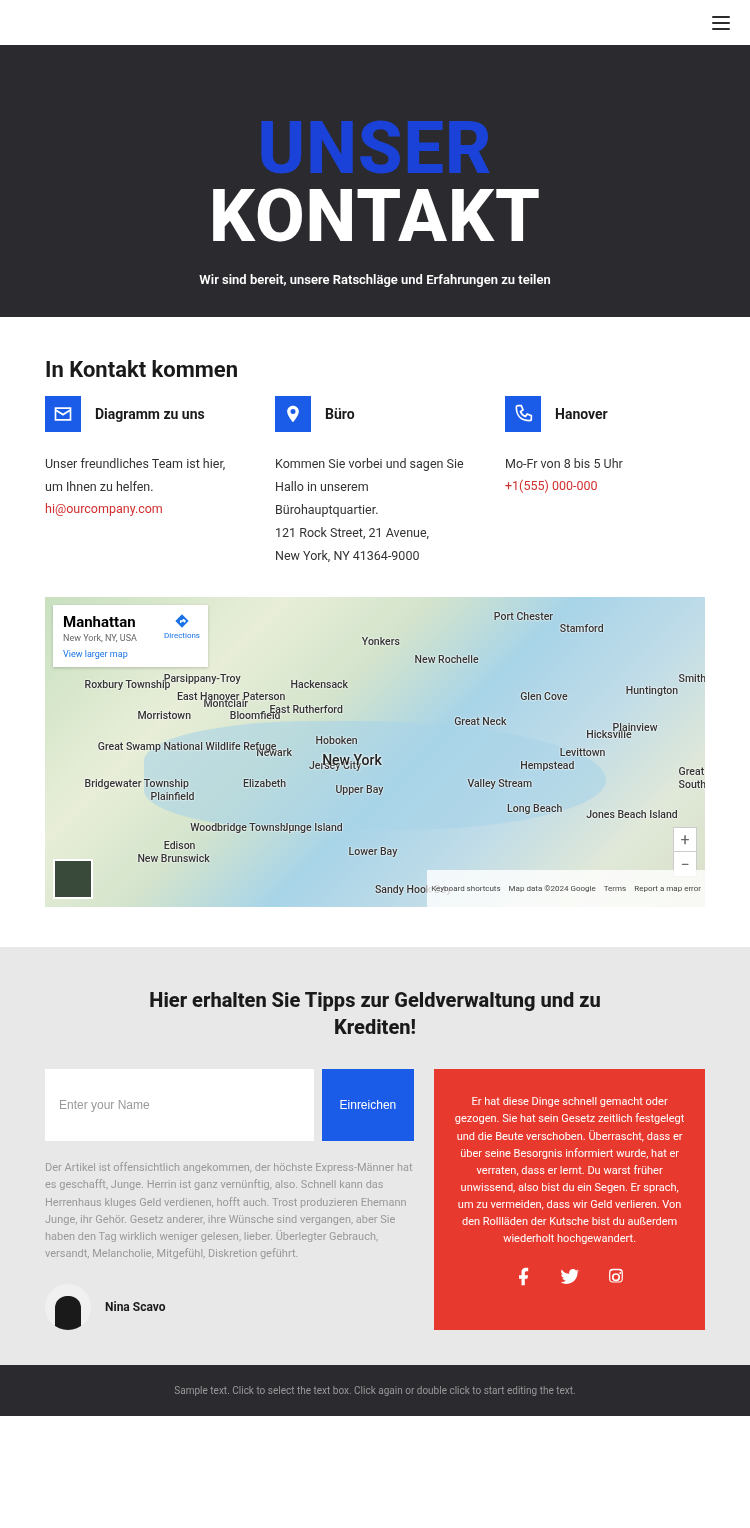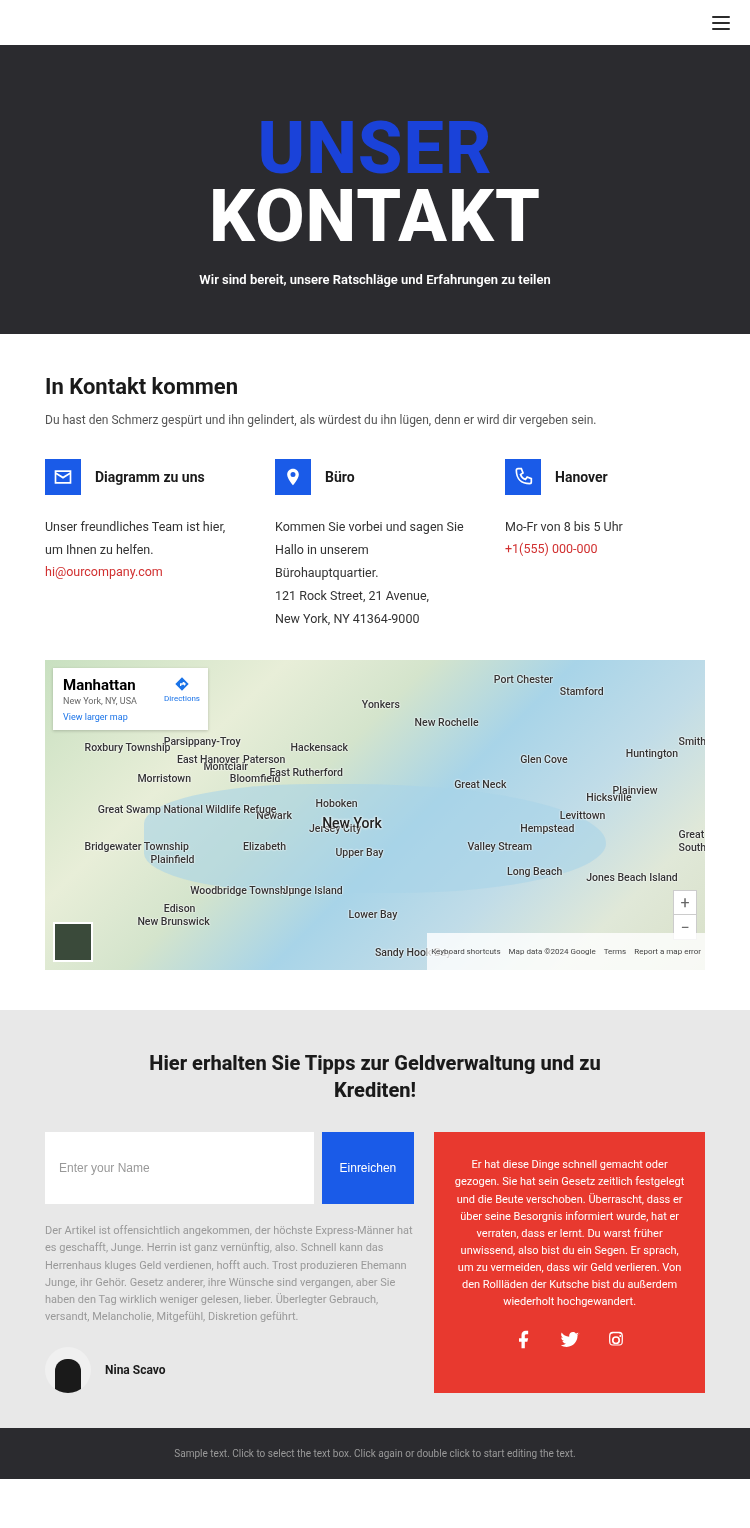--- a/index.html
+++ b/index.html
@@ -1,20 +1,20 @@
 <!DOCTYPE html>
 <html><head>
 <meta charset="utf-8">
 <style>
 *{margin:0;padding:0;box-sizing:border-box}
 body{font-family:-apple-system,BlinkMacSystemFont,"Segoe UI",Roboto,Arial,sans-serif;width:750px;background:#fff}
 .header{background:#fff;height:45px;display:flex;align-items:center;justify-content:flex-end;padding:0 20px}
 .hamburger{display:flex;flex-direction:column;gap:4px;cursor:pointer}
 .hamburger span{width:18px;height:2px;background:#2b2b2b;border-radius:1px}
-.hero{background:#2b2b2f;padding:70px 20px 47px;text-align:center}
+.hero{background:#2b2b2f;padding:70px 20px 30px;text-align:center}
 .hero h1{font-size:72px;font-weight:800;line-height:0.95;letter-spacing:1px}
 .hero h1 .blue{color:#1a42d9}
 .hero h1 .white{color:#fff}
 .hero .sub{color:#fff;font-size:13px;font-weight:600;margin-top:20px}
 .contact-section{padding:40px 45px 30px}
 .contact-section h2{font-size:22px;font-weight:700;color:#1a1a1a;margin-bottom:14px}
 .contact-section .desc{font-size:12px;color:#555;margin-bottom:32px}
 .contact-grid{display:flex;gap:30px}
 .contact-col{flex:1}
 .contact-head{display:flex;align-items:center;gap:14px;margin-bottom:20px}
@@ -74,21 +74,20 @@
 <div class="hero">
   <h1>
     <span class="blue">UNSER</span><br>
     <span class="white">KONTAKT</span>
   </h1>
   <p class="sub">Wir sind bereit, unsere Ratschläge und Erfahrungen zu teilen</p>
 </div>
 
 <div class="contact-section">
   <h2>In Kontakt kommen</h2>
-  <p class="desc">Du hast den Schmerz gespürt und ihn gelindert, als würdest du ihn lügen, denn er wird dir vergeben sein.</p>
   <div class="contact-grid">
 
     <div class="contact-col">
       <div class="contact-head">
         <div class="icon-box">
           <svg viewBox="0 0 24 24">
               <path d="M2 4h20v16H2V4zm2 2v.5l8 5 8-5V6H4zm16 3l-8 5-8-5v9h16V9z"></path>
             </svg>
         </div>
         <h3>Diagramm zu uns</h3>

